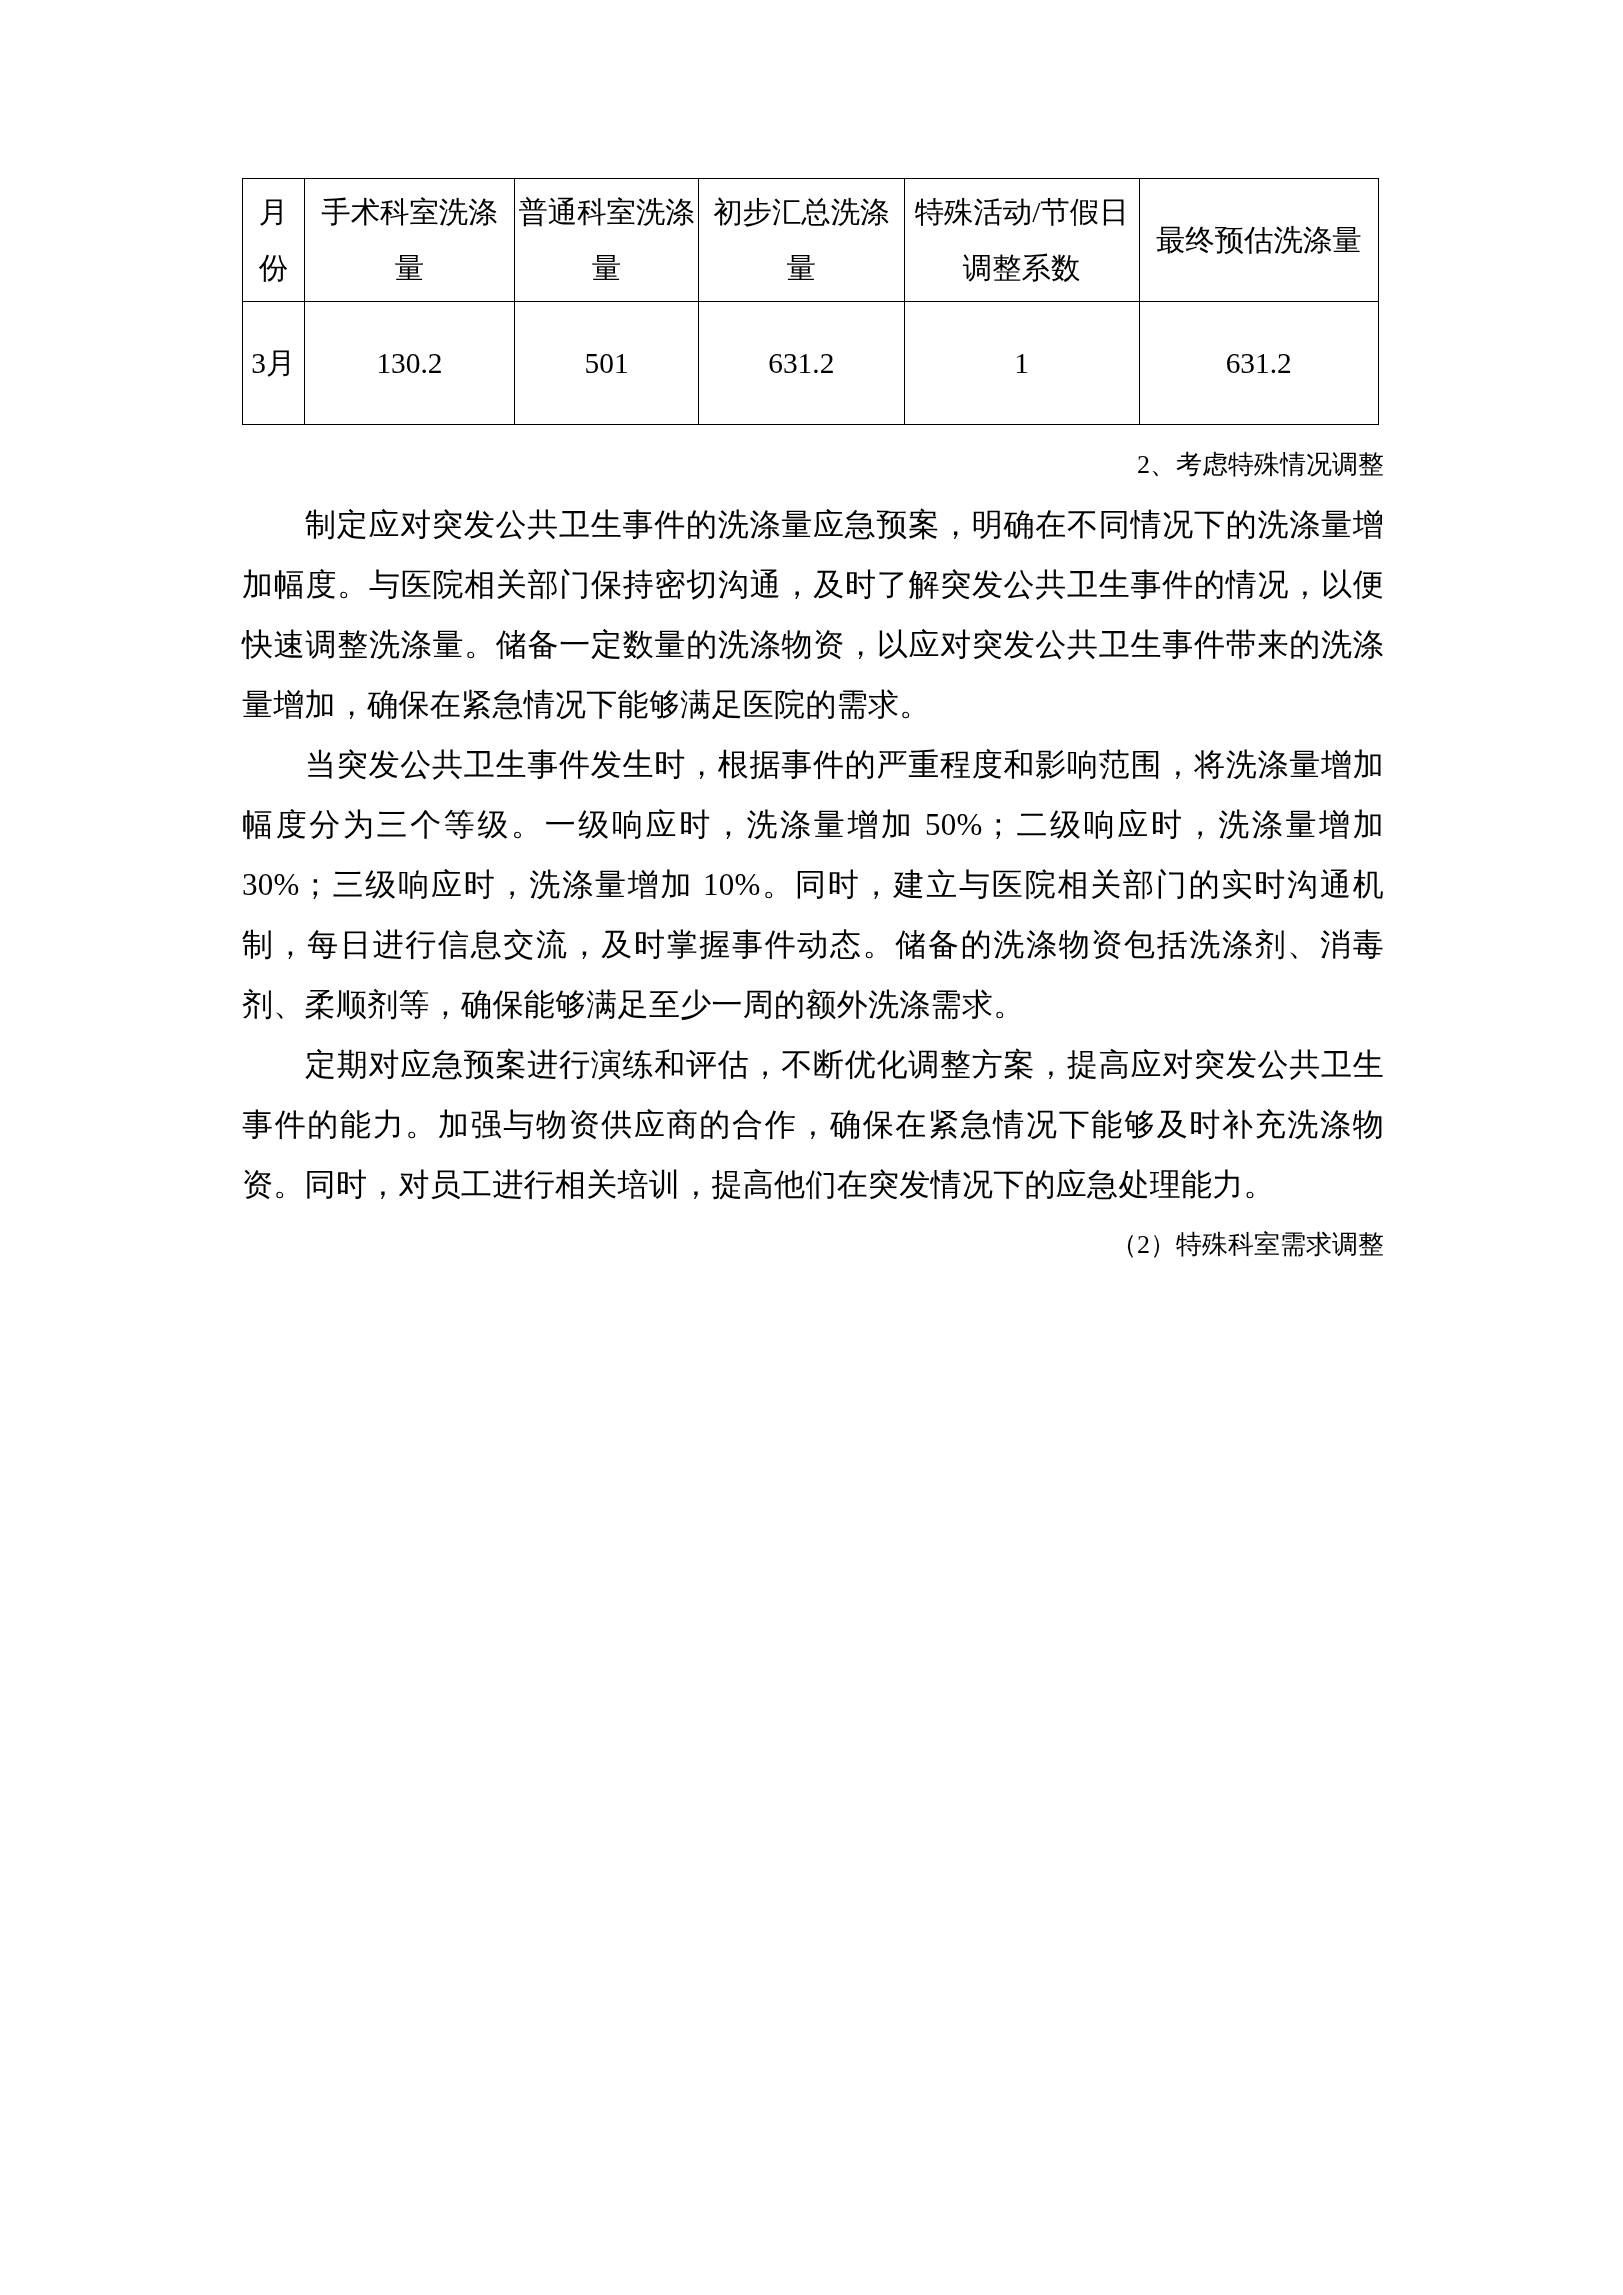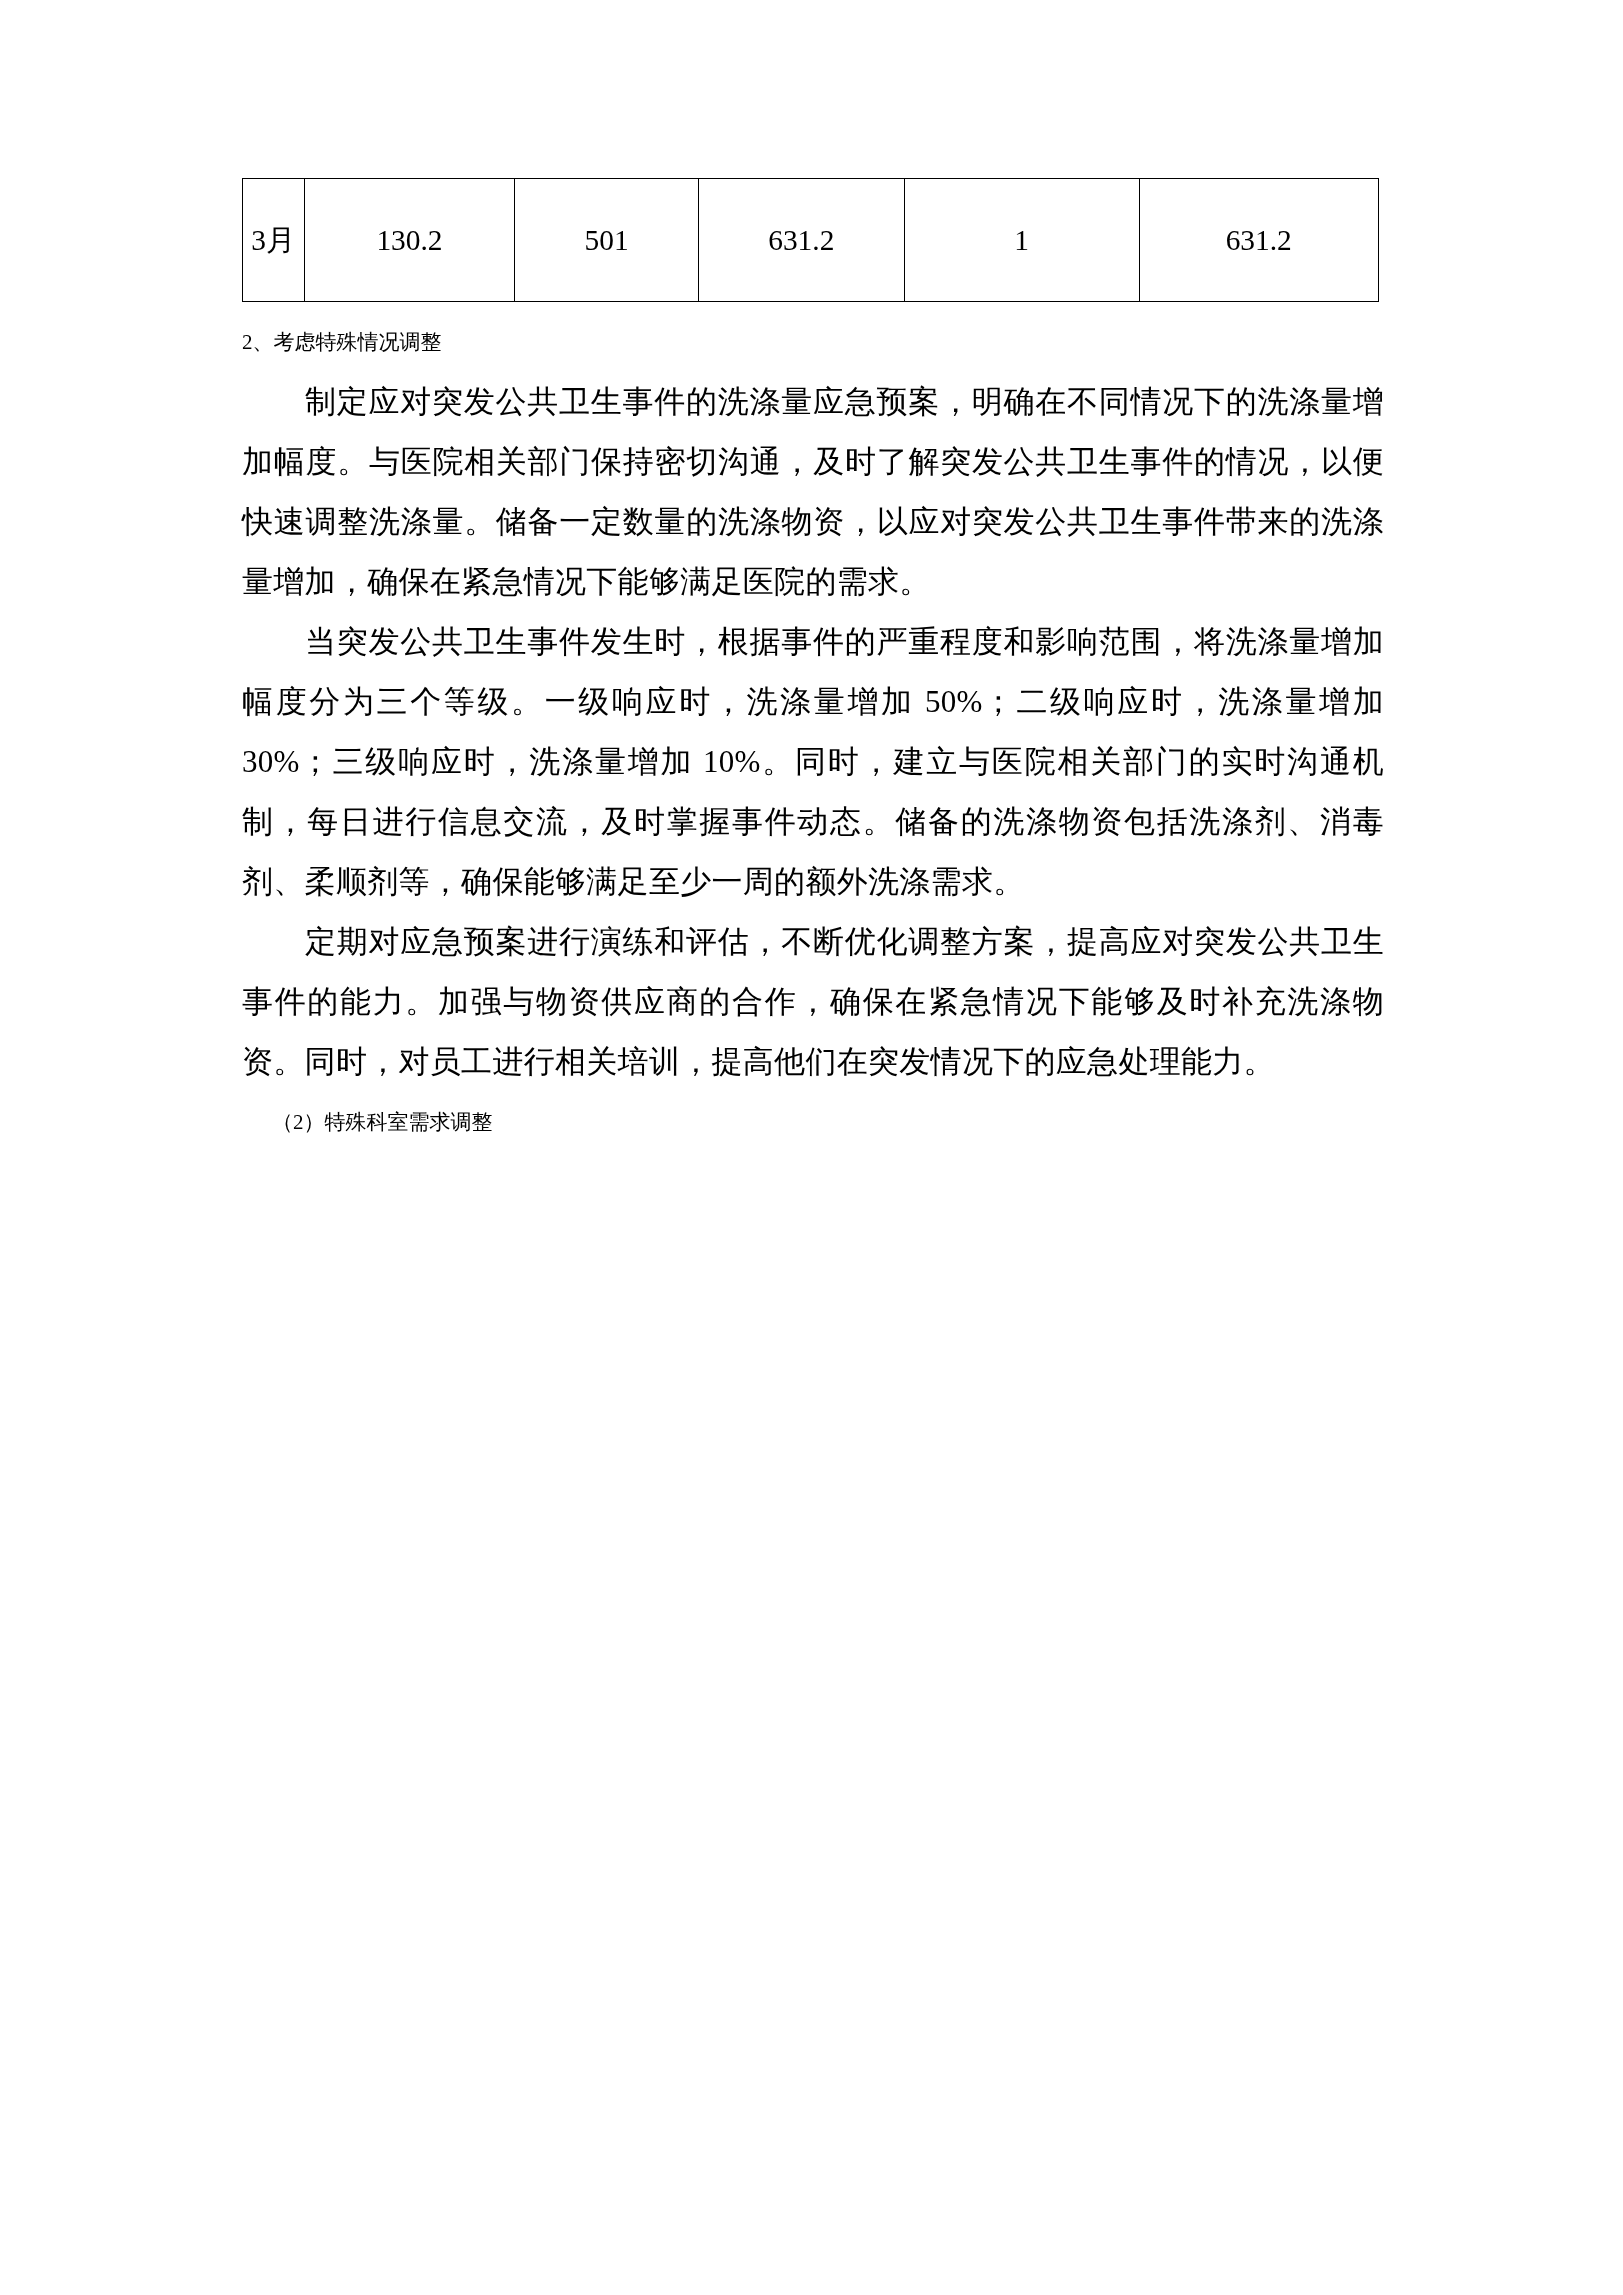--- a/index.html
+++ b/index.html
@@ -35,24 +35,25 @@
     line-height: 60px;
     text-align: justify;
     text-justify: inter-ideograph;
     margin: 0 0 0 0;
     letter-spacing: 0.3px;
   }
   .para.indent {
     text-indent: 63px;
   }
   .heading {
-    font-size: 21px;
+    font-size: 26px;
     line-height: 60px;
     margin: 0;
     text-indent: 0;
+    text-align: right;
   }
   .heading.sub {
     text-indent: 30px;
   }
 
   
   .tbl-wrap {
     margin-top: 14.4px;
     margin-bottom: 9.2px;
   }
@@ -88,20 +89,28 @@
 </head>
 <body>
 
 <div class="page">
   <div class="content">
 
 
     <div class="tbl-wrap">
       <table class="wash">
         <tbody>
+          <tr class="head">
+            <td class="col-m">月份</td>
+            <td class="col-a">手术科室洗涤量</td>
+            <td class="col-b">普通科室洗涤量</td>
+            <td class="col-c">初步汇总洗涤量</td>
+            <td class="col-d">特殊活动/节假日调整系数</td>
+            <td class="col-e">最终预估洗涤量</td>
+          </tr>
 
 
 
           <tr class="body-row">
             <td class="col-m month-cell">3月</td>
             <td class="col-a">130.2</td>
             <td class="col-b">501</td>
             <td class="col-c">631.2</td>
             <td class="col-d">1</td>
             <td class="col-e">631.2</td>

